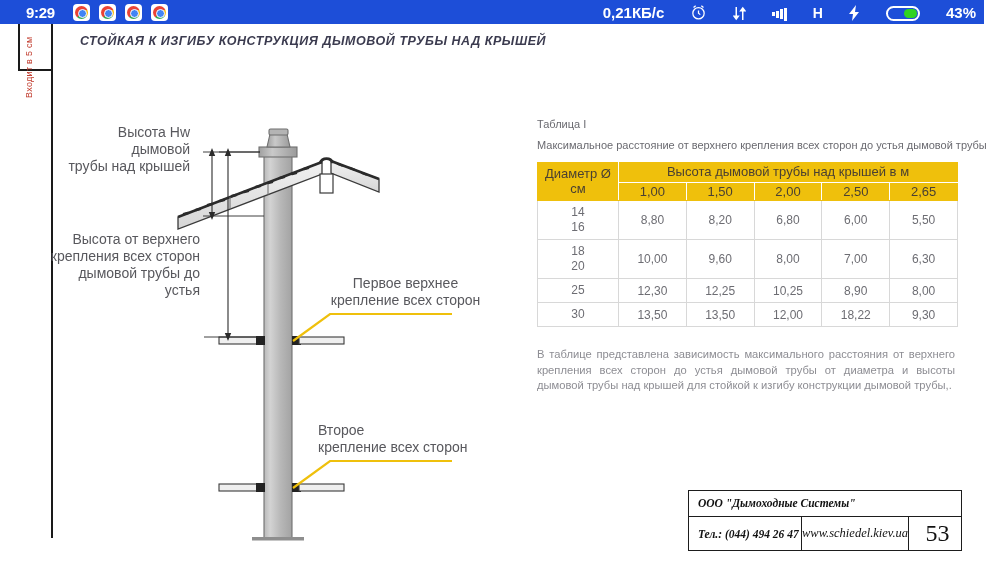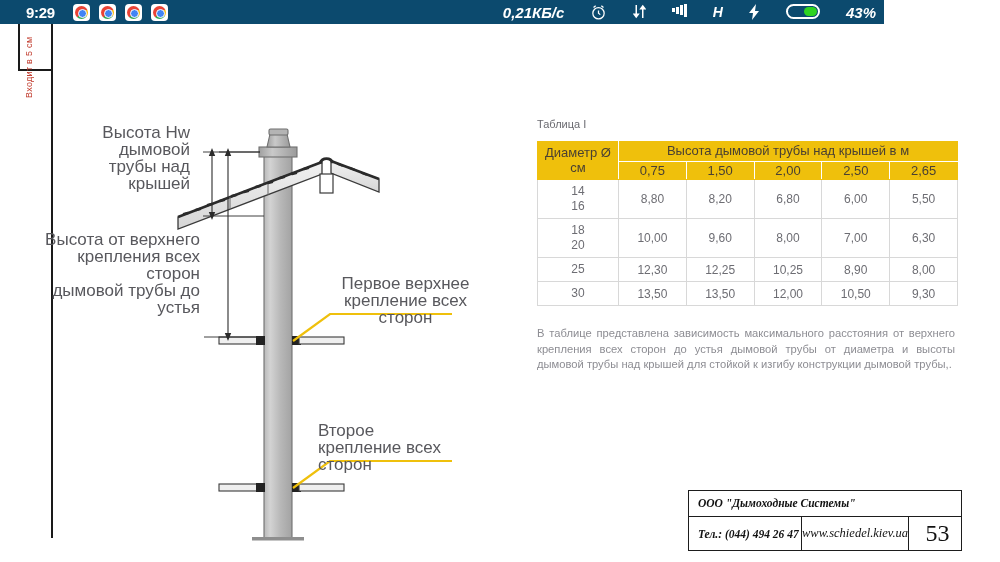--- a/index.html
+++ b/index.html
@@ -6,22 +6,22 @@
   html, body {
     width: 1000px; height: 562px;
     background: #ffffff;
     font-family: "Liberation Sans", sans-serif;
     overflow: hidden;
   }
 
   
   #statusbar {
     position: absolute; left: 0; top: 0;
-    width: 884px; height: 24px;
-    background: #0c4a6e;
+    width: 984px; height: 24px;
+    background: #1d4ed8;
     display: flex; align-items: center;
     color: #ffffff;
     z-index: 50;
   }
   #statusbar .clock {
     font-size: 15px; font-weight: bold;
     margin-left: 26px; letter-spacing: -0.3px;
     color: #ffffff;
   }
   #statusbar .icons-left {
@@ -47,22 +47,22 @@
         #ea4335 260deg 360deg);
   }
   .chrome-ico::after {
     content: "";
     position: absolute; left: 5px; top: 5px;
     width: 7px; height: 7px; border-radius: 50%;
     background: #4285f4;
     border: 1.2px solid #ffffff;
   }
   #statusbar .right {
-    margin-left: auto; display: flex; align-items: flex-start;
-    gap: 26px; margin-right: 8px; font-style: italic;
+    margin-left: auto; display: flex; align-items: flex-end;
+    gap: 26px; margin-right: 8px;
   }
   #statusbar .netspeed { font-size: 15px; font-weight: bold; }
   #statusbar .sysicon { display: flex; align-items: center; }
   #statusbar .hlabel { font-size: 14px; font-weight: bold; }
   #statusbar .battpct { font-size: 15px; font-weight: bold; }
   .batt {
     width: 34px; height: 15px;
     border: 2px solid #ffffff; border-radius: 8px;
     position: relative; display: inline-block;
   }
@@ -110,21 +110,21 @@
     position: absolute; left: 80px; top: 10px;
     font-size: 12.5px; font-style: italic; font-weight: bold;
     color: #3b3b4f; letter-spacing: 0.55px;
     white-space: nowrap;
   }
 
   
   #diagram { position: absolute; left: 0; top: 0; width: 520px; height: 538px; }
   .dlabel {
     position: absolute;
-    font-size: 17px; color: #58585d; line-height: 17px;
+    font-size: 14px; color: #58585d; line-height: 17px;
     text-align: right; white-space: pre-line;
   }
   .dlabel.left-anchor { text-align: left; }
 
   
   #right { position: absolute; left: 537px; top: 0; width: 425px; }
   #table-caption {
     font-size: 11px; color: #6a6a70; margin-top: 94px;
   }
   #table-subcaption {
@@ -252,20 +252,21 @@
 </div>
 
 <div id="page">
 
   <div class="rule-v" style="left:18px; top:-24px; height:70px;"></div>
   <div class="rule-v" style="left:51px; top:-24px; height:538px;"></div>
   <div class="rule-h" style="left:18px; top:45px; width:34px;"></div>
 
   <div id="margin-note">Входит в 5 см</div>
 
+  <div id="doc-title">СТОЙКАЯ К ИЗГИБУ КОНСТРУКЦИЯ ДЫМОВОЙ ТРУБЫ НАД КРЫШЕЙ</div>
 
   <div id="diagram">
 
     <svg width="520" height="538" viewBox="0 0 520 538">
       <defs>
         <linearGradient id="pipeG" x1="0" y1="0" x2="1" y2="0">
           <stop offset="0%" stop-color="#b9b9b9"></stop>
           <stop offset="22%" stop-color="#d3d3d3"></stop>
           <stop offset="60%" stop-color="#b7b7b7"></stop>
           <stop offset="100%" stop-color="#a3a3a3"></stop>
@@ -339,30 +340,31 @@
     <div class="dlabel left-anchor" style="left:318px; top:251px; width:175px;text-align:center;">Первое верхнее
 крепление всех сторон</div>
 
     <div class="dlabel left-anchor" style="left:318px; top:398px; width:175px;">Второе
 крепление всех сторон</div>
   </div>
 
   <div id="right">
 
     <div id="table-caption">Таблица I</div>
+    <div id="table-subcaption">Максимальное расстояние от верхнего крепления всех сторон до устья дымовой трубы</div>
 
     <table id="spec">
       <thead>
         <tr>
           <th class="diam-col" rowspan="2">Диаметр
 Ø см</th>
           <th class="span-head" colspan="5">Высота дымовой трубы над крышей в м</th>
         </tr>
         <tr>
-          <th class="sub-head">0,75</th>
+          <th class="sub-head">1,00</th>
           <th class="sub-head">1,50</th>
           <th class="sub-head">2,00</th>
           <th class="sub-head">2,50</th>
           <th class="sub-head">2,65</th>
         </tr>
       </thead>
       <tbody>
         <tr>
           <td class="diam-cell">14
 16</td>
@@ -387,21 +389,21 @@
           <td>12,25</td>
           <td>10,25</td>
           <td>8,90</td>
           <td>8,00</td>
         </tr>
         <tr>
           <td class="diam-cell">30</td>
           <td>13,50</td>
           <td>13,50</td>
           <td>12,00</td>
-          <td>10,50</td>
+          <td>18,22</td>
           <td>9,30</td>
         </tr>
       </tbody>
     </table>
 
     <div id="body-text">В таблице представлена зависимость максимального расстояния от верхнего крепления всех сторон до устья дымовой трубы от диаметра и высоты дымовой трубы над крышей для стойкой к изгибу конструкции дымовой трубы,.</div>
   </div>
 
   <div id="footer">
     <div class="f-top">

